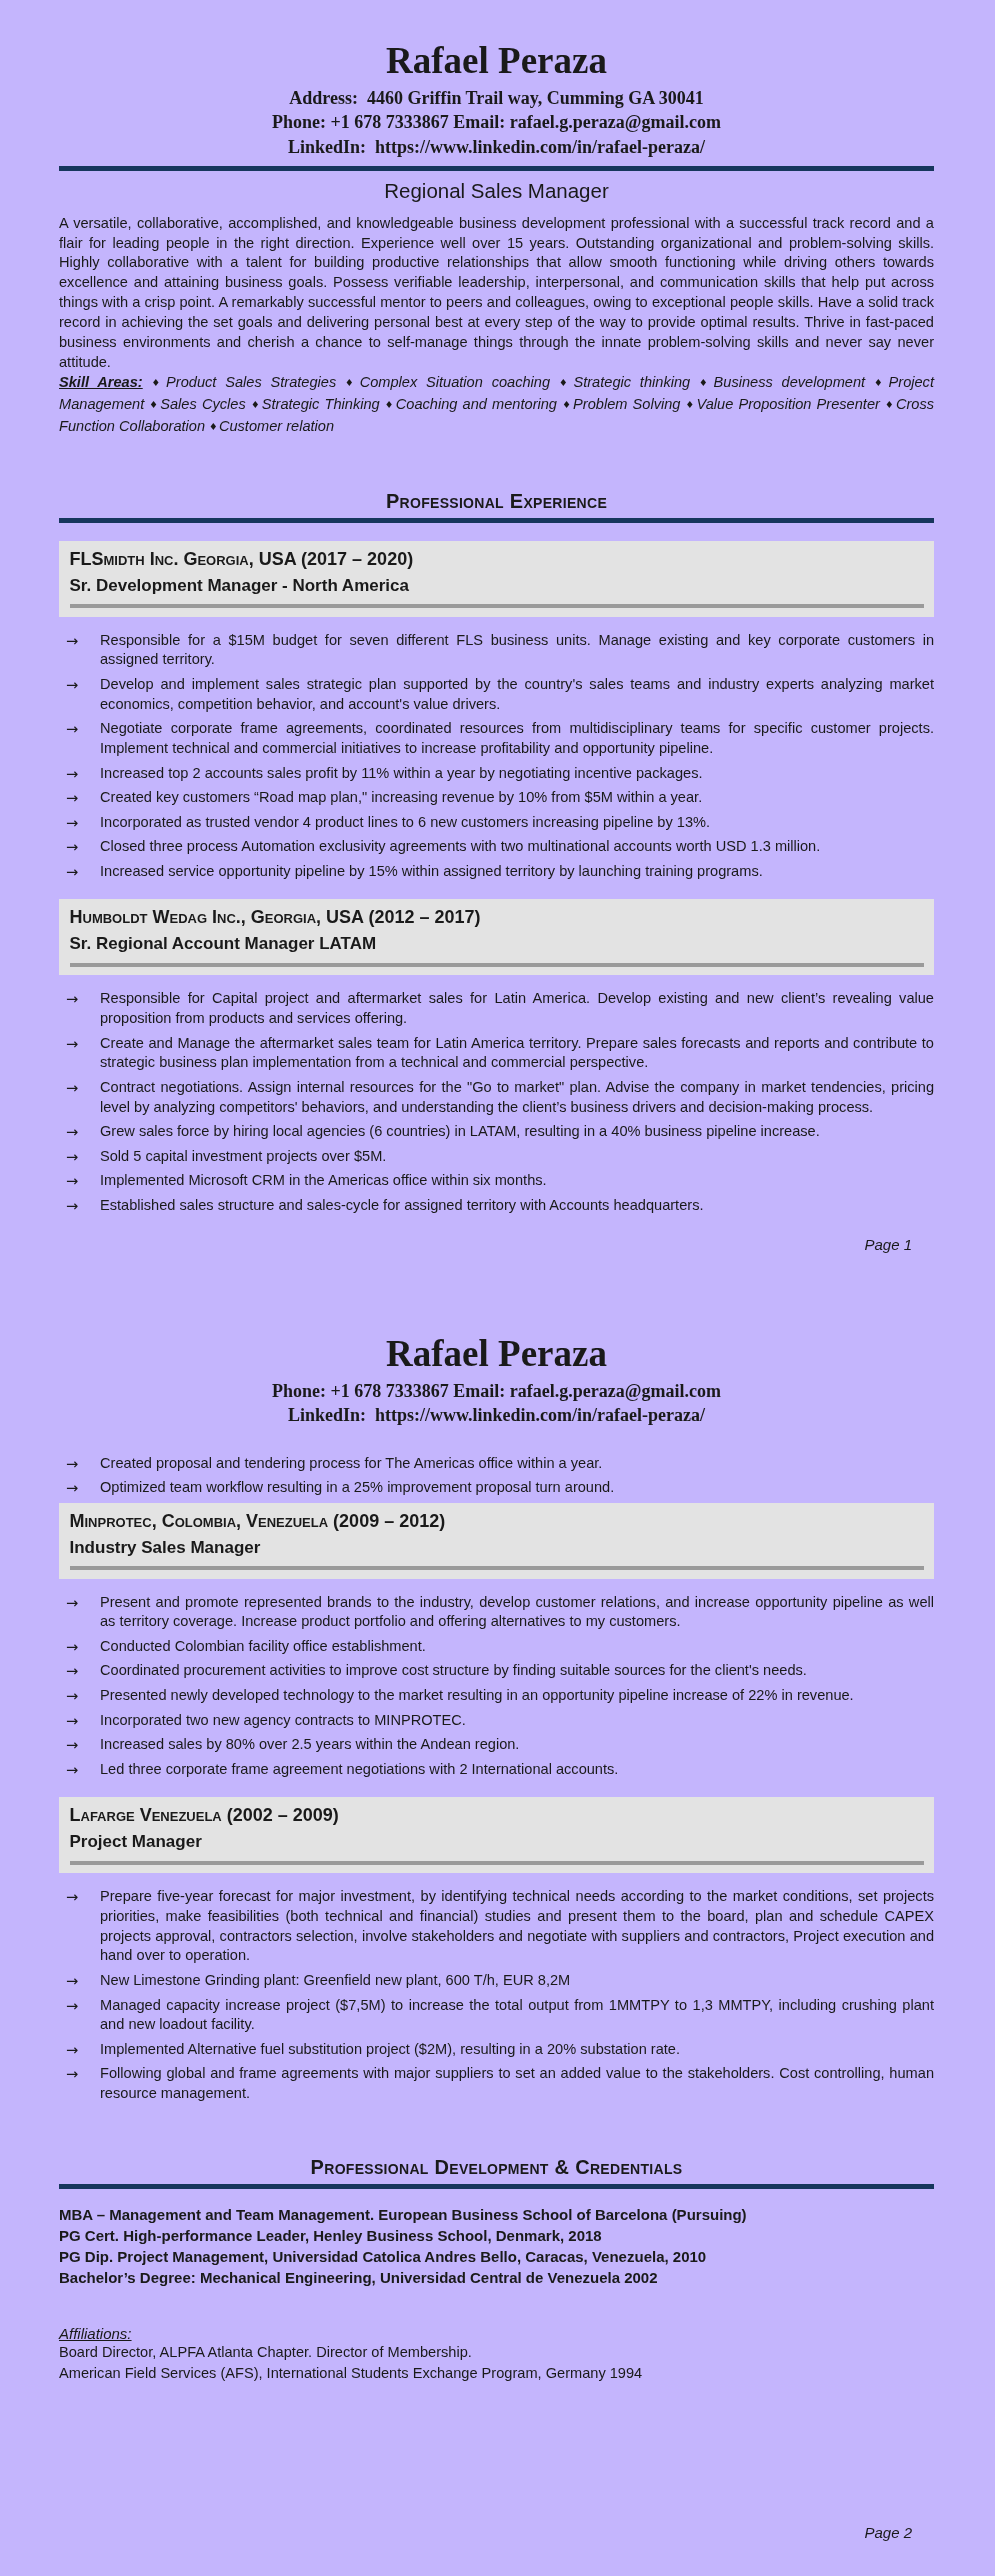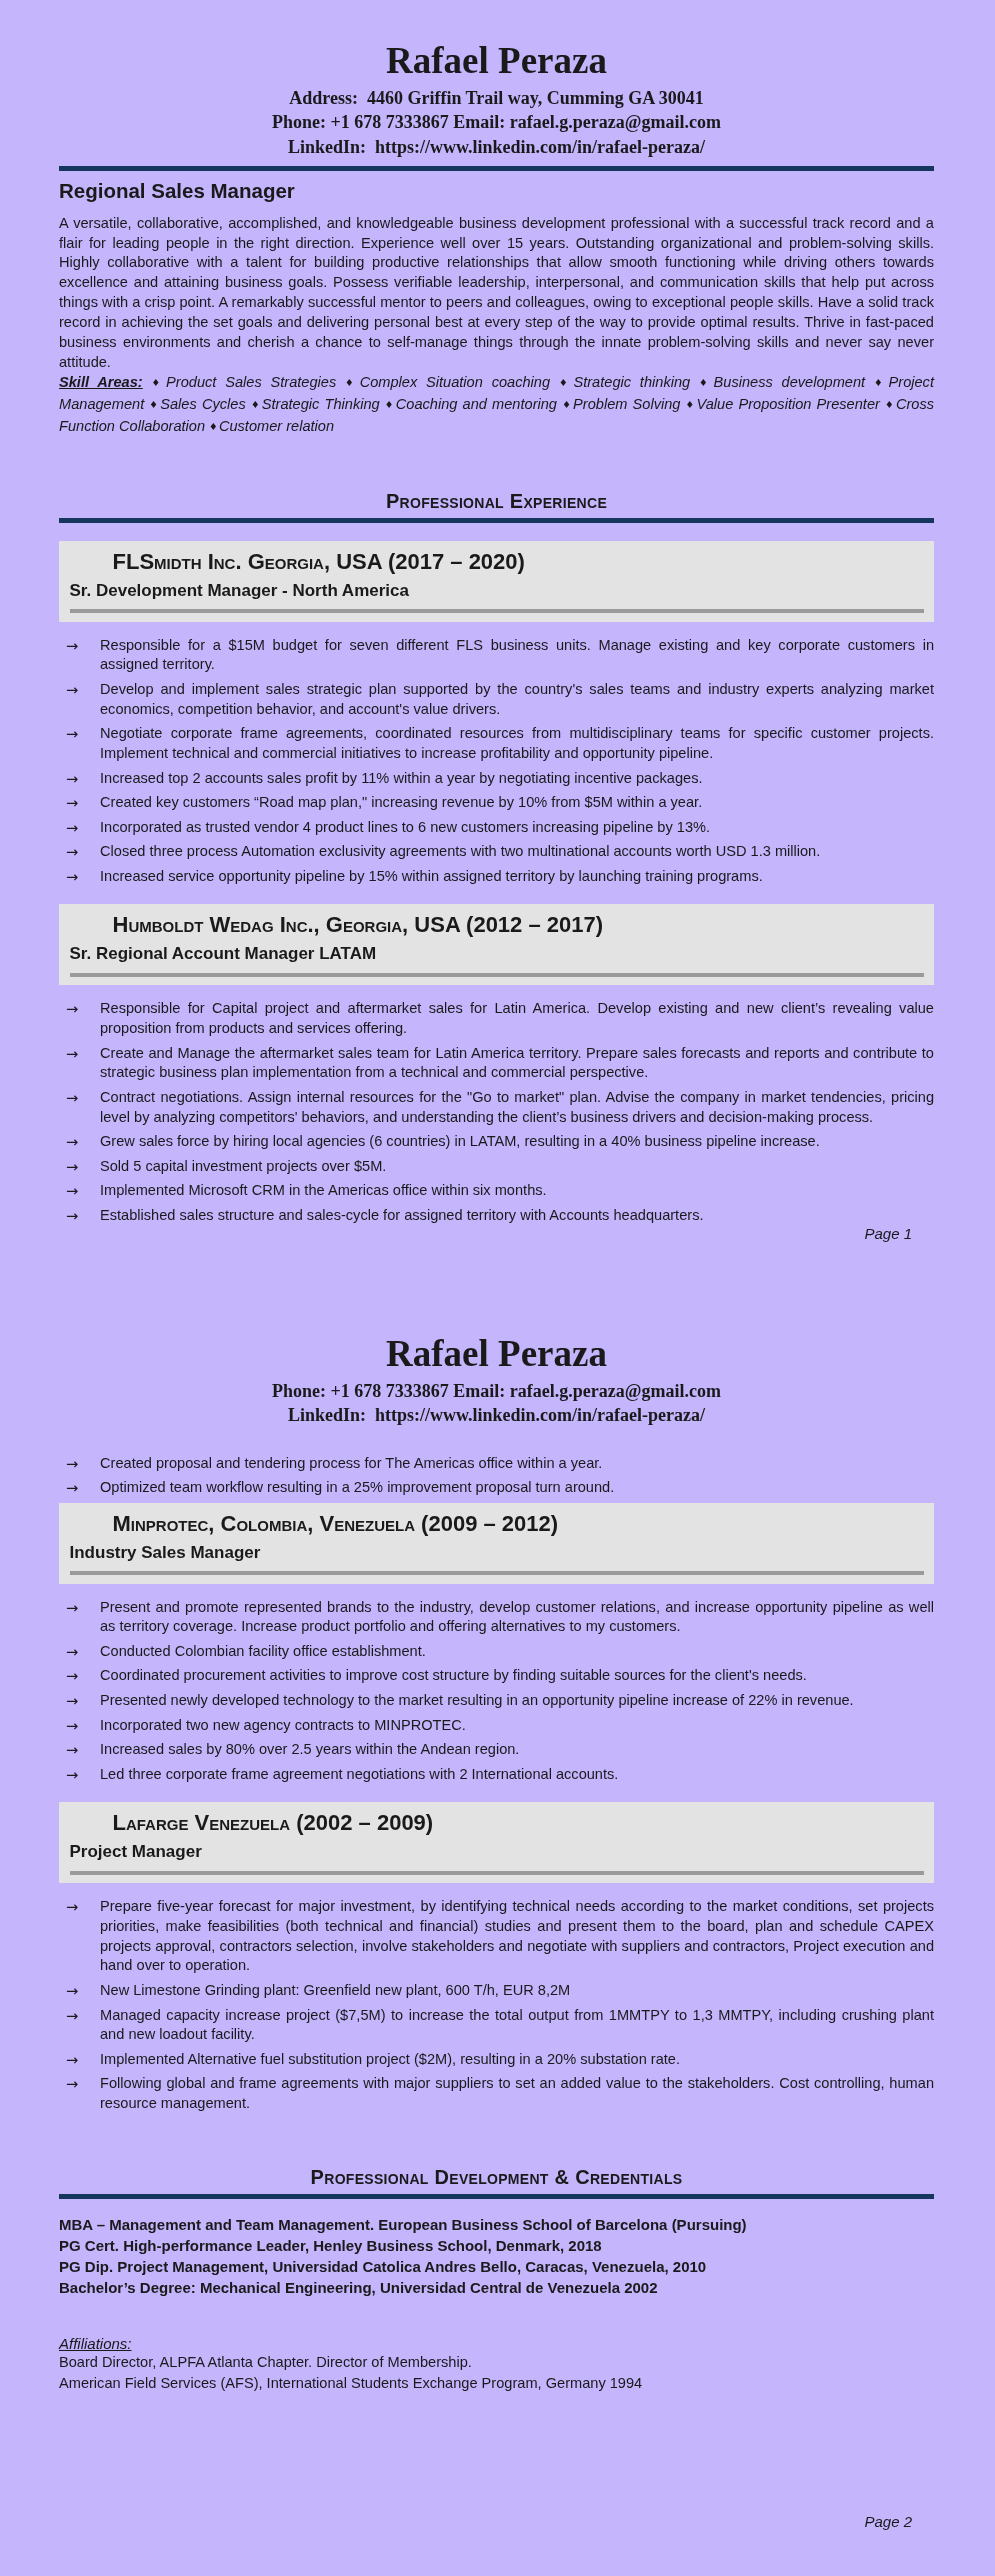--- a/index.html
+++ b/index.html
@@ -6,54 +6,54 @@
   body { width:995px; font-family:"Liberation Sans", sans-serif; color:#1a1a1a; }
   .page { position:relative; width:995px; height:1288px; overflow:hidden;
           padding:41px 61px 0 59px; box-sizing:border-box; background:#c4b5fd; }
 
   
   .doc-name { font-family:"Liberation Serif", serif; font-weight:bold; font-size:37px;
               text-align:center; line-height:1.1; margin:0 0 4.7px 0; }
   .contact-line { font-family:"Liberation Serif", serif; font-weight:bold; font-size:18px;
                   text-align:center; line-height:1.34; white-space:pre-wrap; }
   .blue-rule { height:5.3px; background:#17365D; margin-top:7px; }
-  .role-title { font-weight:bold; font-size:20.5px; margin:8.2px 0 10.5px 0; }
+  .role-title { text-align:center; font-weight:normal; font-size:20.5px; margin:8.2px 0 10.5px 0; }
 
   
   .summary { font-size:14.6px; line-height:1.36; text-align:justify; }
   .skills-para { font-size:14.6px; line-height:1.5; text-align:justify; font-style:italic; }
   .skill-label { font-weight:bold; text-decoration:underline; }
   .diamond::before { content:"\2666"; font-family:"DejaVu Sans", sans-serif; font-size:0.66em;
                      vertical-align:8%; padding-right:1.2px; }
   .skill-item { white-space:normal; }
 
   .section-heading { text-align:center; font-variant:small-caps; font-weight:bold;
                      font-size:20px; margin-top:52px; letter-spacing:0.3px; }
   .section-heading + .blue-rule { margin-top:4.7px; }
 
   
   .job-header { background:#E3E3E3; padding:7px 10.5px 8.2px 10.5px; margin-top:17.6px; }
-  .job-company { font-variant:small-caps; font-weight:bold; font-size:22px; line-height:1.25;margin-left:43px; }
+  .job-company { font-variant:small-caps; font-weight:bold; font-size:18px; line-height:1.25; }
   .job-title { font-weight:bold; font-size:17px; line-height:1.25; margin-top:4.7px; }
   .job-rule { height:4.1px; background:#9A9A9A; margin-top:8.2px; }
 
   
   .bullet-list { margin:14px 0 0 0; padding:0; list-style:none; }
   .bullet { position:relative; padding-left:41px; margin:0 0 4.7px 0;
             font-size:14.6px; line-height:1.36; text-align:justify; }
   .arrow { position:absolute; left:7px; top:0; }
   .arrow::before { content:"\2192"; font-family:"DejaVu Sans", sans-serif; font-size:14.6px; }
 
   
   .cred-line { font-weight:bold; font-size:15px; line-height:1.4; }
   .affil-label { font-style:italic; text-decoration:underline; font-size:15px; margin-top:37px; }
   .affil-line { font-size:14.6px; line-height:1.4; }
   .creds-block { margin-top:15px; }
 
-  .page-footer { position:absolute; right:83px; bottom:46px; font-style:italic; font-size:15px; }
+  .page-footer { position:absolute; right:83px; bottom:35px; font-style:italic; font-size:15px; }
   .carryover { margin-top:26px; }
 </style>
 </head>
 <body>
 
 <div class="page">
   <div class="doc-name">Rafael Peraza</div>
   <div class="contact-line">Address:  4460 Griffin Trail way, Cumming GA 30041</div>
   <div class="contact-line">Phone: +1 678 7333867 Email: rafael.g.peraza@gmail.com</div>
   <div class="contact-line">LinkedIn:  https://www.linkedin.com/in/rafael-peraza/</div>

